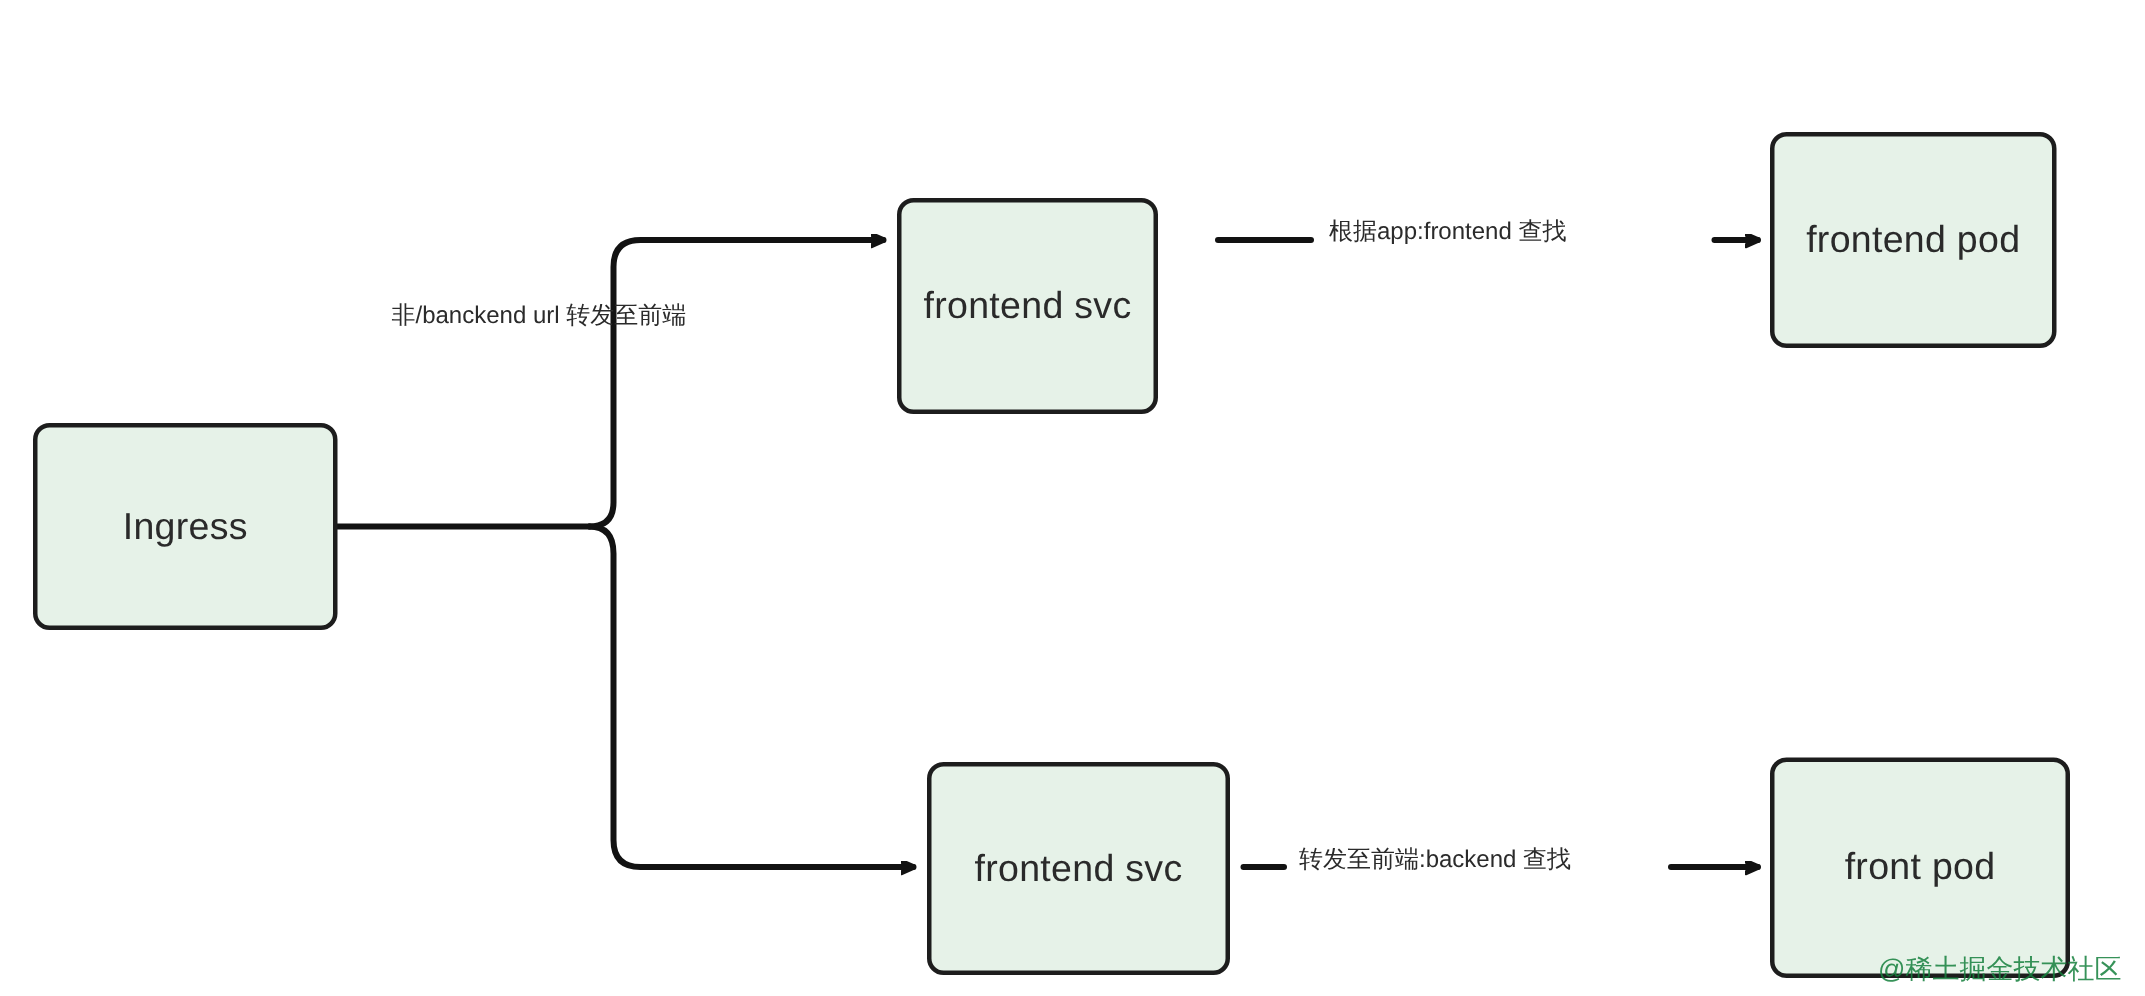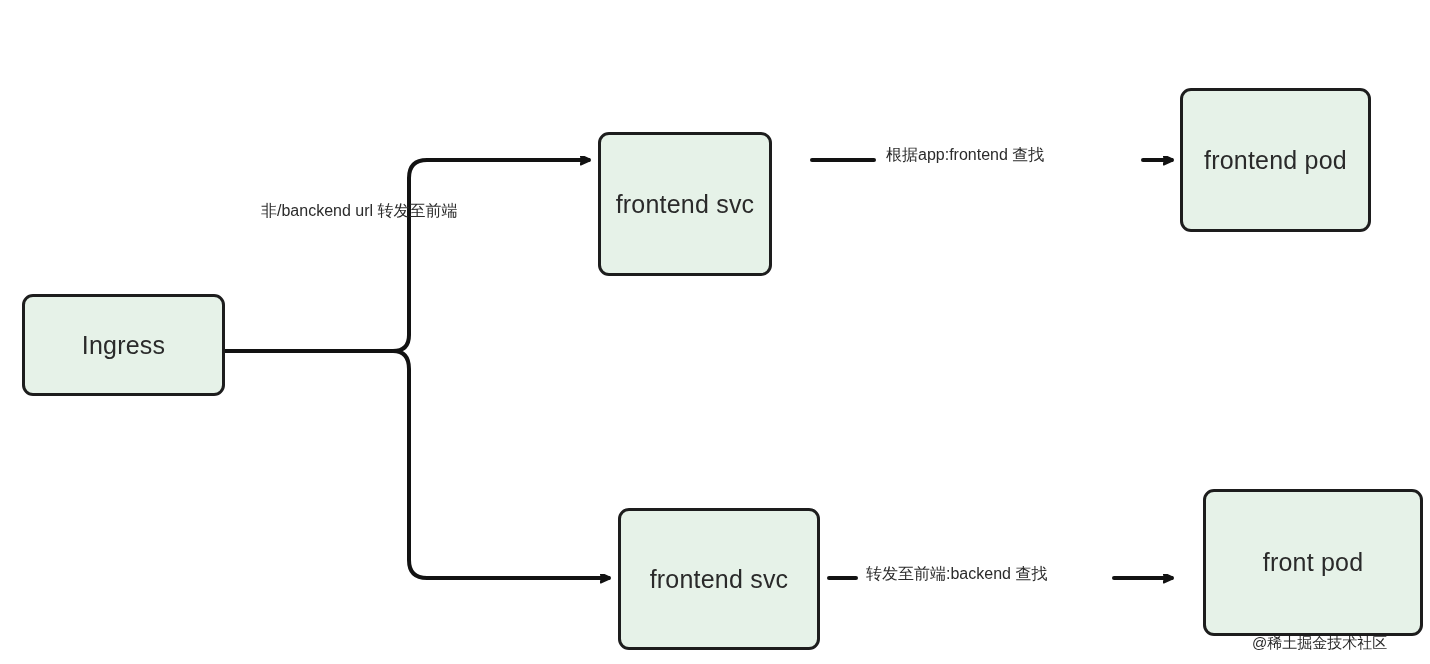--- a/index.html
+++ b/index.html
@@ -45,37 +45,37 @@
     display: block;
     line-height: 1;
   }
   .edge-label {
     position: absolute;
     color: #2b2b2b;
     font-size: 16px;
     line-height: 1.1;
     white-space: nowrap;
   }
-  #node-ingress   { left: 22px;   top: 294px; width: 203px; height: 102px; }
+  #node-ingress   { left: 22px;   top: 282px; width: 203px; height: 138px; }
   #node-frontend-svc { left: 598px;  top: 88px;  width: 174px; height: 144px; margin-top: 44px; }
   #node-frontend-pod { left: 1180px; top: 88px;  width: 191px; height: 144px; }
   #node-backend-svc  { left: 618px;  top: 508px; width: 202px; height: 142px; }
-  #node-front-pod    { left: 1180px; top: 489px; width: 220px; height: 147px; margin-left: 23px; }
+  #node-front-pod    { left: 1180px; top: 505px; width: 200px; height: 147px; }
 
   #label-frontend-route { left: 261px; top: 202px; }
   #label-backend-route  { left: 300px; top: 497px; }
   #label-frontend-sel   { left: 886px; top: 146px; }
   #label-backend-sel    { left: 866px; top: 565px; }
 
   #watermark {
     position: absolute;
     left: 1252px;
     top: 634px;
-    font-size: 15px;
-    color: #000000;
+    font-size: 18px;
+    color: #15803d;
     opacity: 0.85;
     white-space: nowrap;
   }
 </style>
 </head>
 <body>
 
 <div id="canvas">
 
   <svg id="wires" viewBox="0 0 1430 664" width="1430" height="664" aria-hidden="true">

